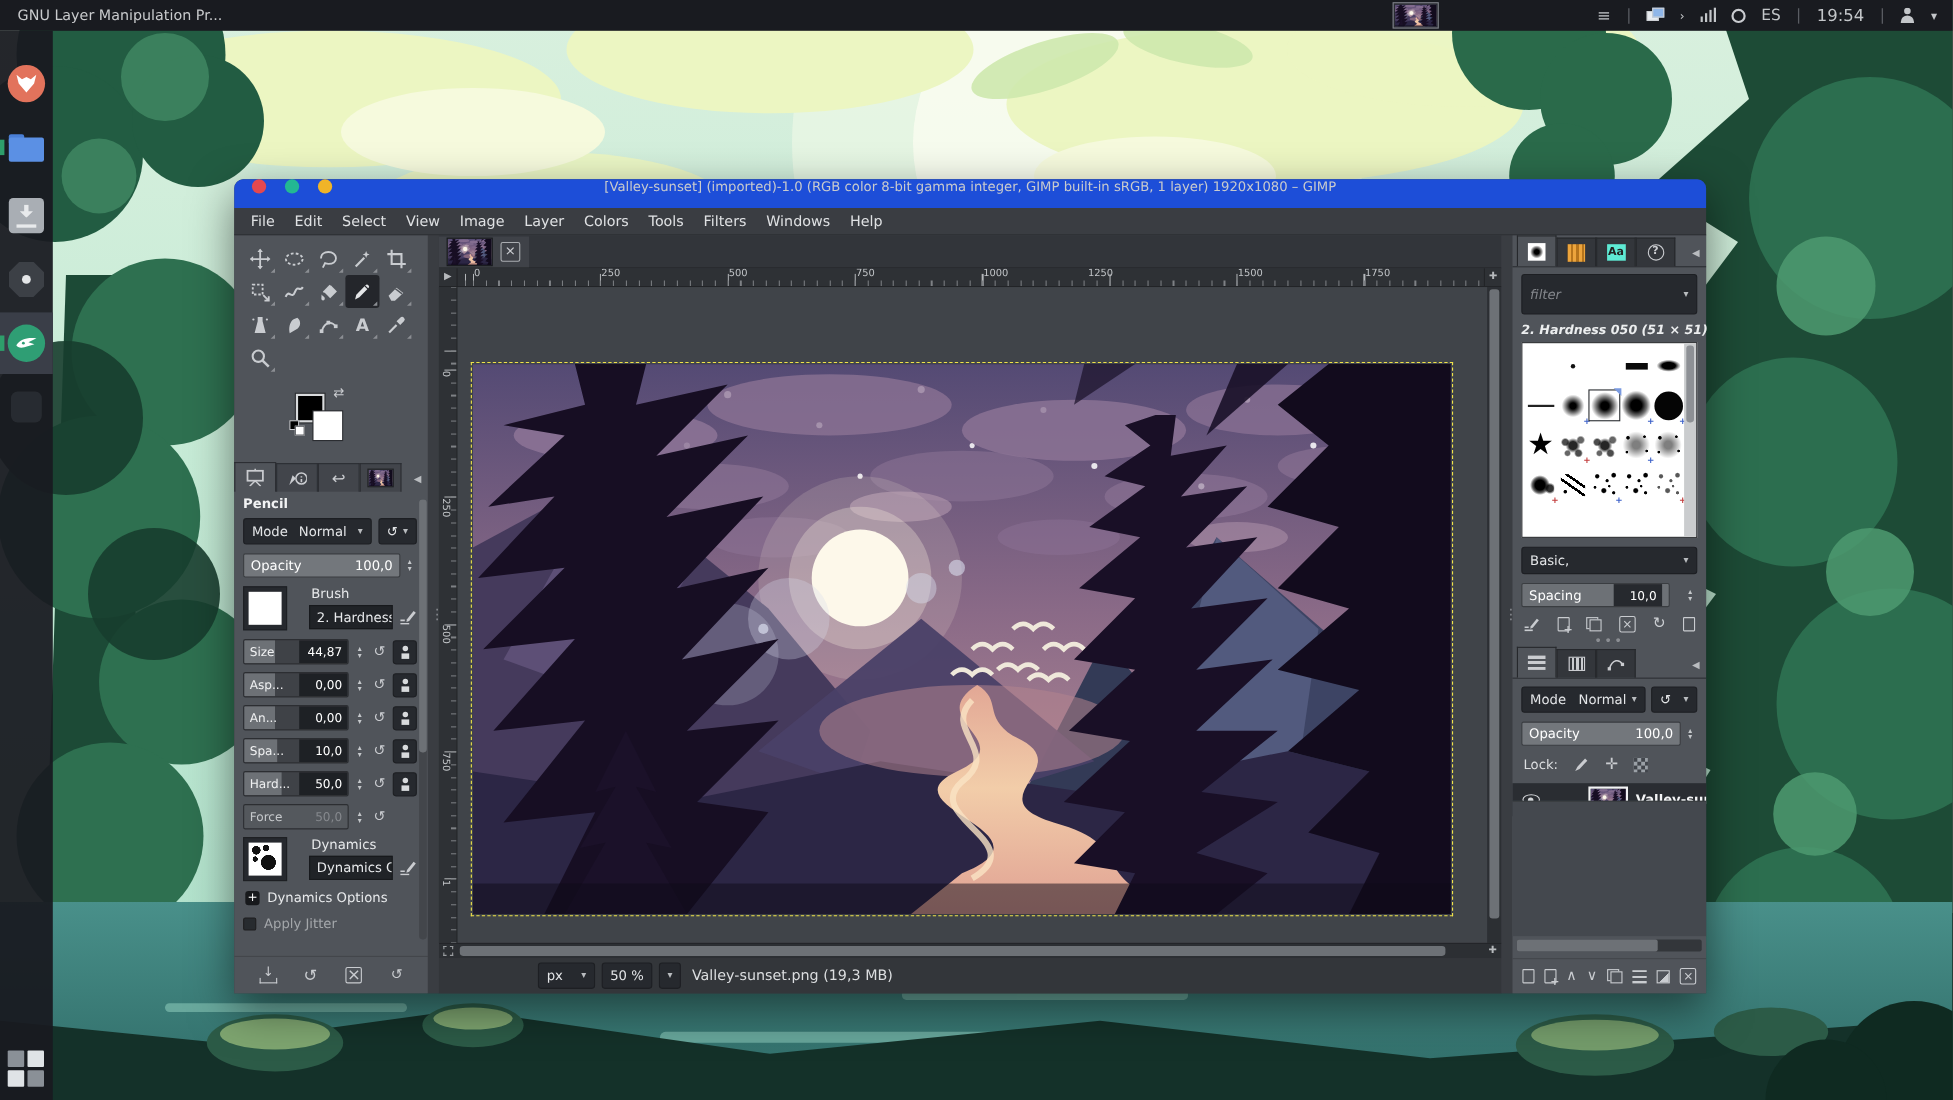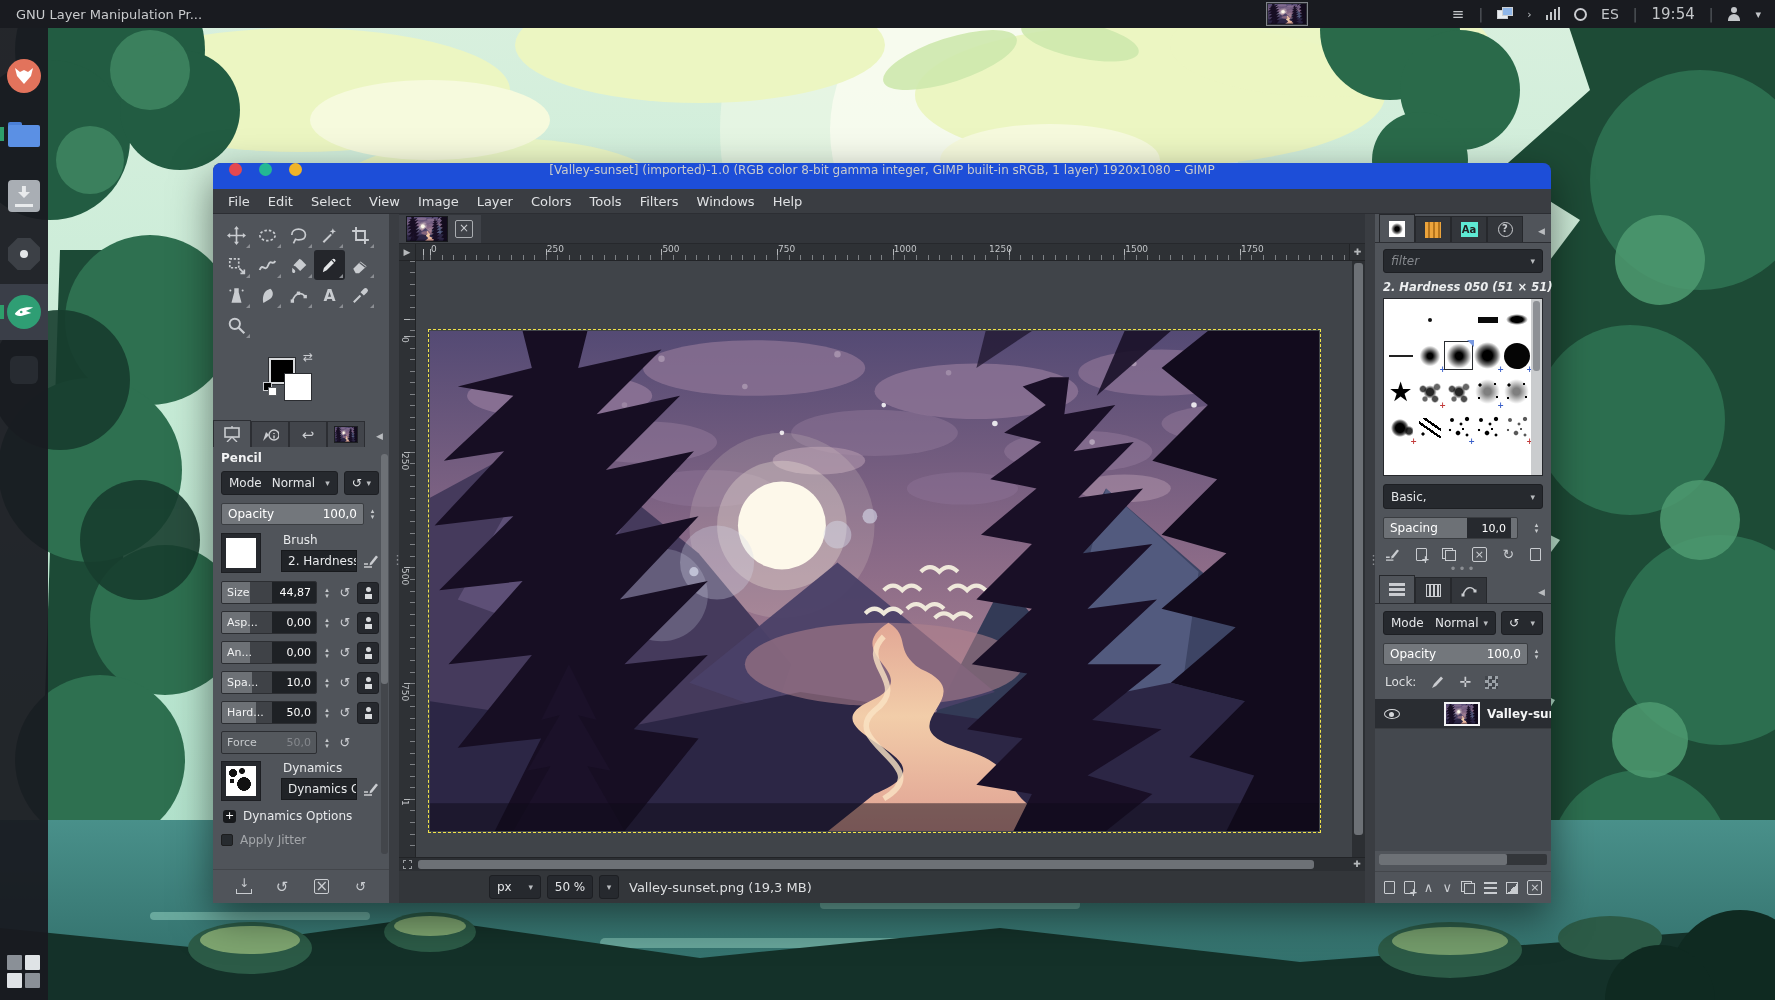--- a/index.html
+++ b/index.html
@@ -188,21 +188,21 @@
   
   #rightpanel{width:176px;background:#50545a;position:relative;flex:none;}
   #rp-tabs{display:flex;align-items:flex-end;height:29px;padding-left:4px;border-bottom:1px solid #2c2e33;}
   .rp-tab{width:36px;height:26px;display:flex;align-items:center;justify-content:center;background:#33363b;border:1px solid #26282c;border-bottom:none;}
   .rp-tab.active{background:#50545a;height:28px;}
   .brush-tab-ico{width:16px;height:16px;background:#fff;position:relative;}
   .brush-tab-ico::before{content:"";position:absolute;inset:2px;background:radial-gradient(circle,#000 0 25%,rgba(0,0,0,.5) 50%,transparent 70%);}
   .pattern-tab-ico{width:16px;height:16px;background:repeating-linear-gradient(90deg,#eca43c 0 3px,#b5741c 3px 5px);}
   .fonts-tab-ico{width:17px;height:15px;background:#5eead4;color:#222;font-size:10px;font-weight:bold;text-align:center;line-height:15px;}
   .help-tab-ico{width:15px;height:15px;border:1.6px solid #caccd0;border-radius:50%;color:#caccd0;font-size:10px;font-weight:bold;text-align:center;line-height:12px;}
-  #rp-filter{margin:6px 8px 0 8px;height:24px;}
+  #rp-filter{margin:6px 8px 0 8px;height:37px;}
   #rp-filter .ph{font-style:italic;color:#84878c;}
   #rp-brushtitle{margin:7px 8px 4px 8px;font-style:italic;font-weight:bold;color:#eceeef;font-size:11.5px;white-space:nowrap;}
   #brushgridwrap{position:relative;margin:0 8px;height:178px;background:#fff;border:1px solid #26282c;overflow:hidden;}
   #brushgrid{position:absolute;inset:0 12px 0 0;}
   .bcell{position:absolute;width:29px;height:29px;display:flex;align-items:center;justify-content:center;color:#000;}
   .rp-gscroll{position:absolute;right:0;top:0;width:11px;height:100%;background:#caccce;}
   .rp-gscroll i{display:block;margin:2px;width:7px;height:70px;background:#8d9095;border-radius:3px;}
   .bb-dot-tiny::before{content:"";width:4px;height:4px;border-radius:50%;background:#111;}
   .bb-bar::before{content:"";width:20px;height:6px;background:#0a0a0a;}
   .bb-ellipse::before{content:"";width:22px;height:11px;border-radius:50%;background:radial-gradient(50% 50%,#000 55%,rgba(0,0,0,.4) 80%,transparent 100%);}

